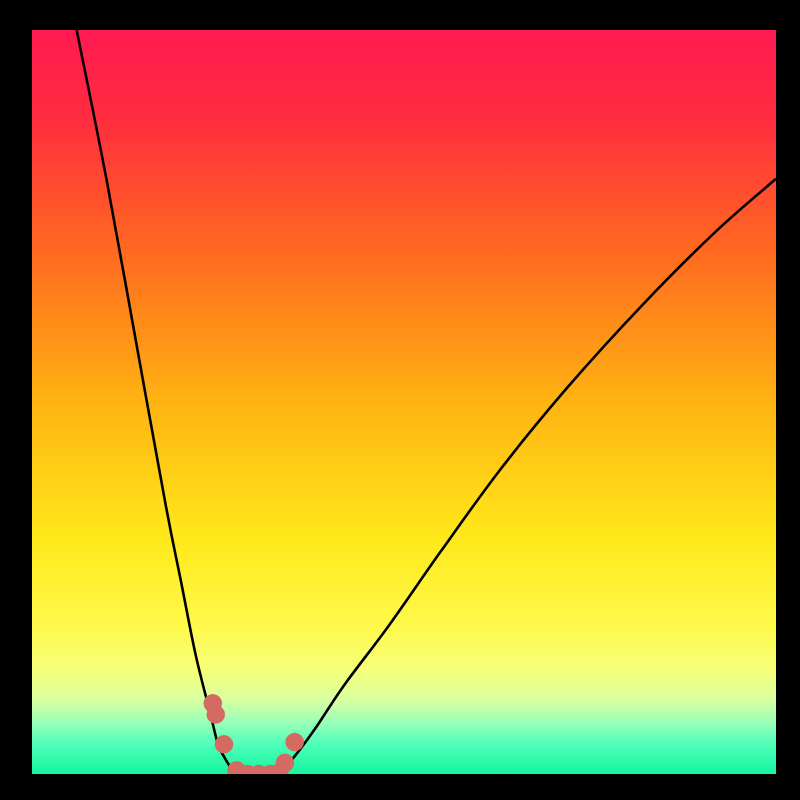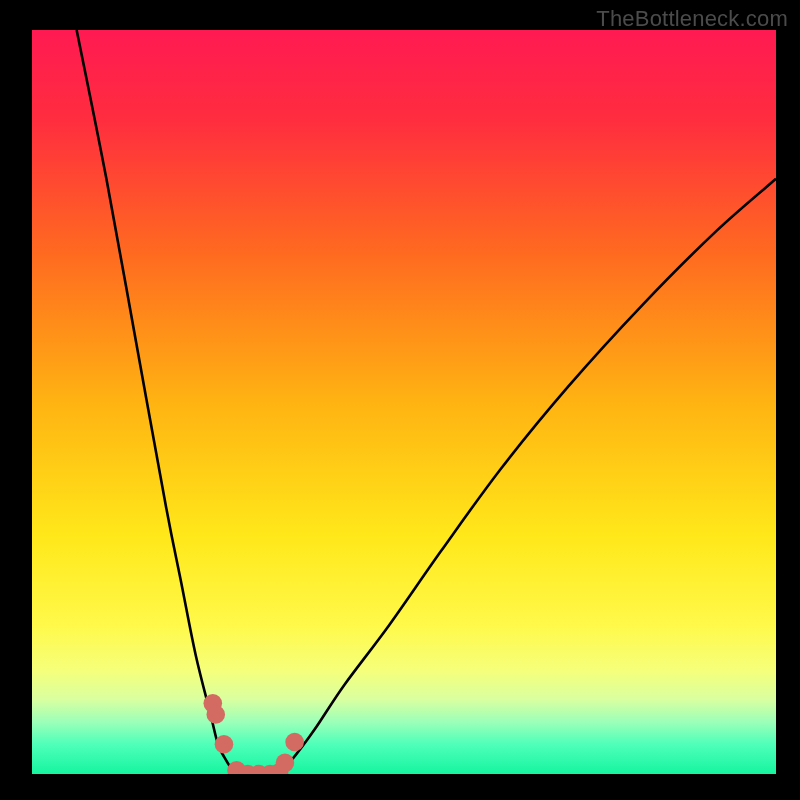--- a/index.html
+++ b/index.html
@@ -45,21 +45,20 @@
     color: #4b4b4b;
     font-size: 22px;
     font-weight: 500;
     letter-spacing: 0.2px;
   }
 </style>
 </head>
 <body>
 
 <div class="frame">
-  <div class="watermark">TheBottleneck.com</div>
 
   <div class="plot-area">
     <svg class="gradient" viewBox="0 0 100 100" preserveAspectRatio="none">
       <defs>
         <linearGradient id="bg" x1="0" y1="0" x2="0" y2="1">
             <stop offset="0%" stop-color="#ff1a52"></stop>
             <stop offset="12%" stop-color="#ff2d3f"></stop>
             <stop offset="30%" stop-color="#ff6a20"></stop>
             <stop offset="50%" stop-color="#ffb312"></stop>
             <stop offset="68%" stop-color="#ffe81a"></stop>

